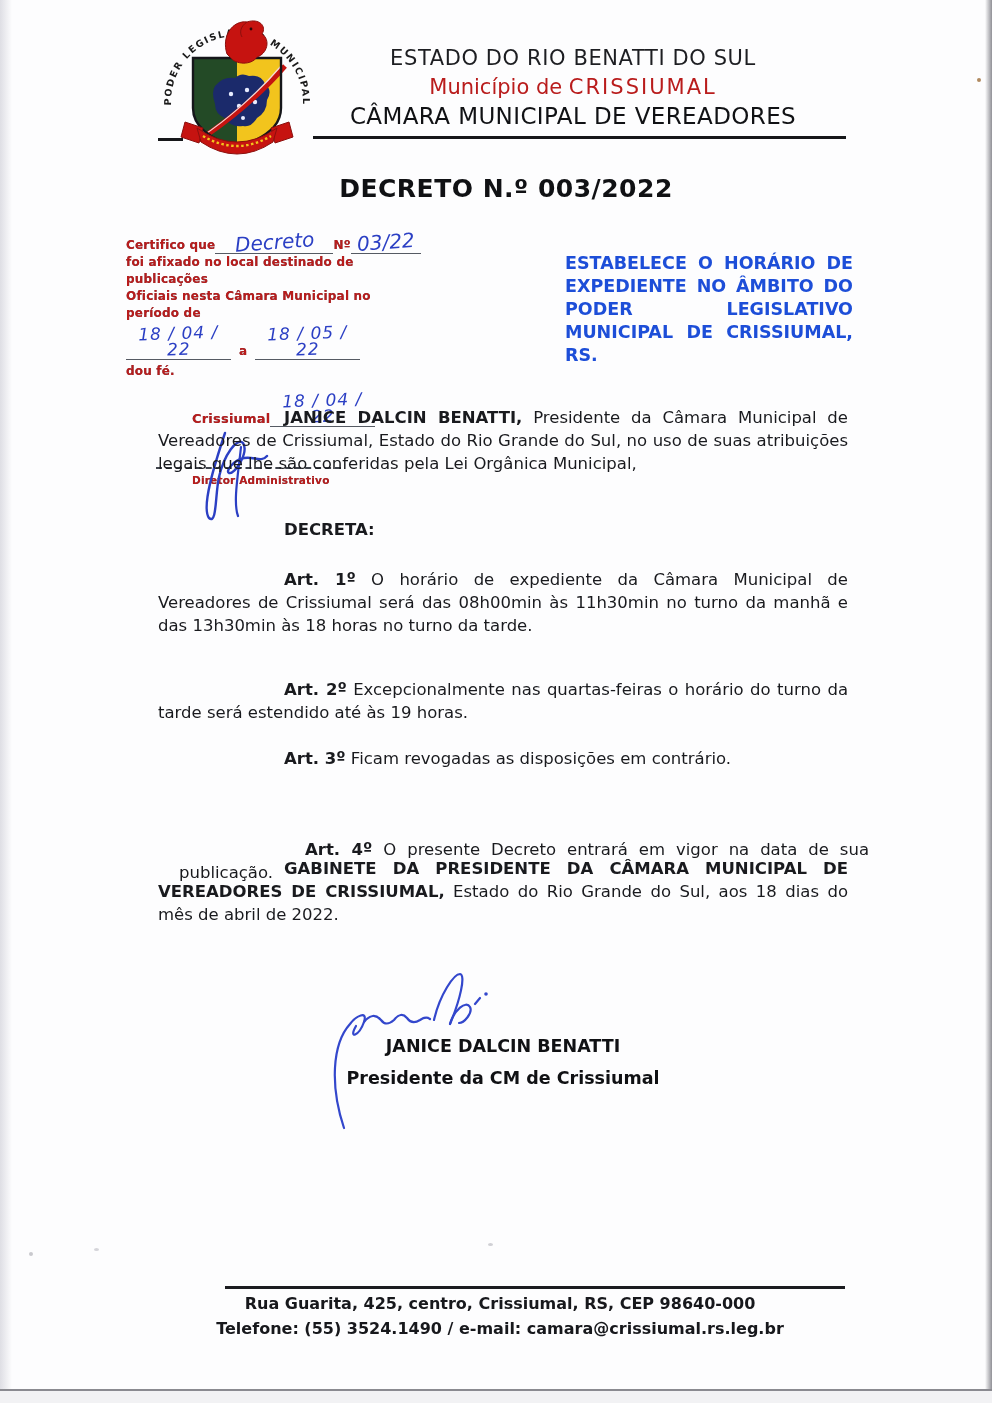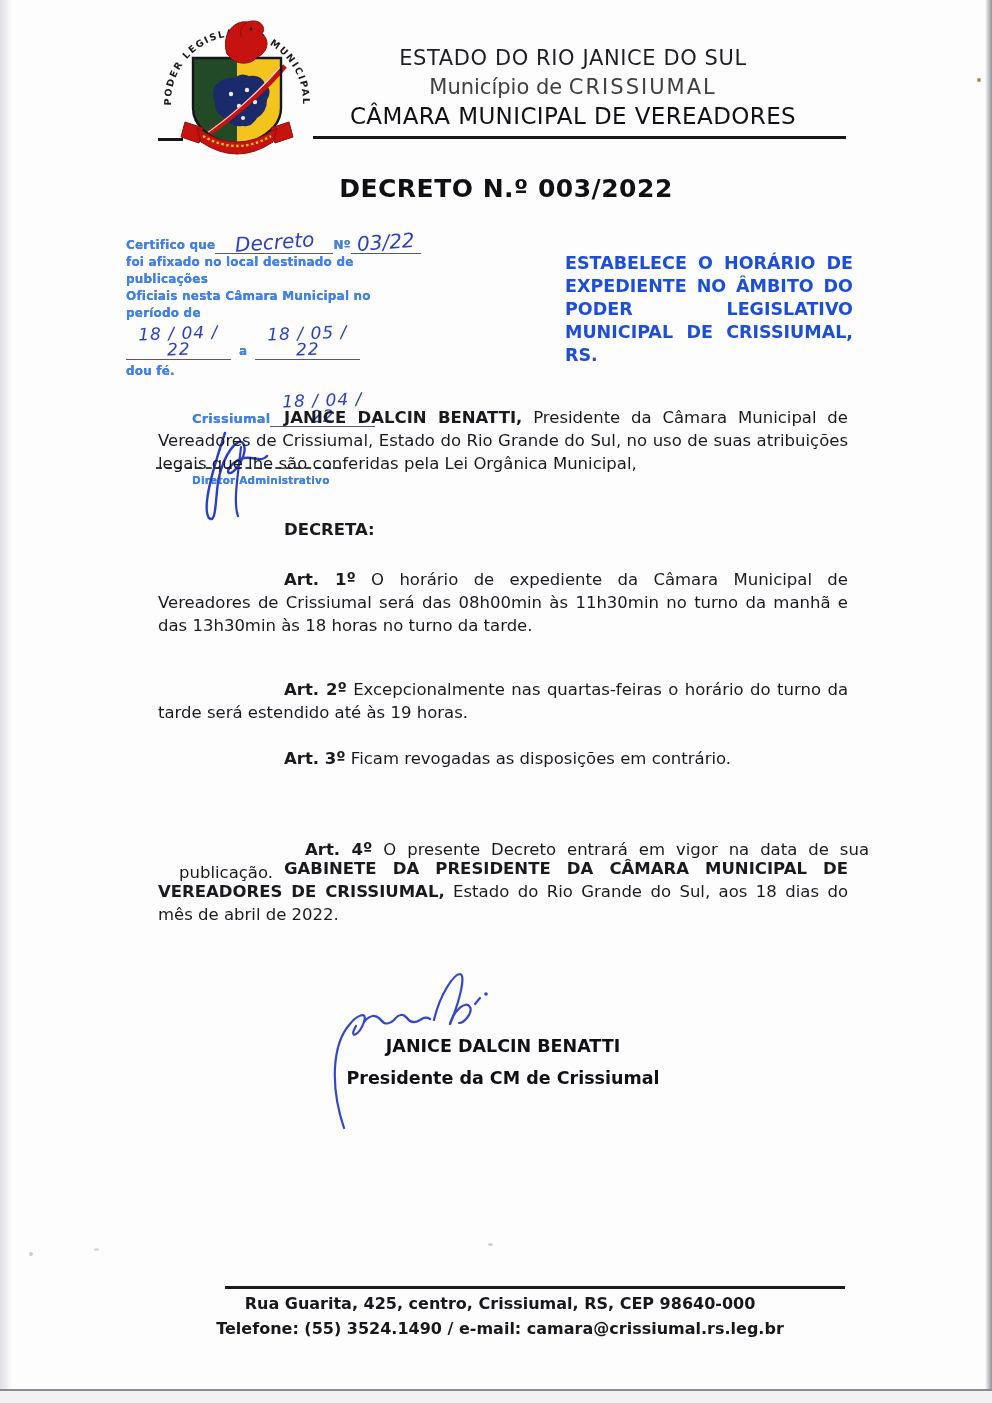--- a/index.html
+++ b/index.html
@@ -14,34 +14,34 @@
   .edge-right { position:absolute; right:0; top:0; width:7px; height:100%;
     background:linear-gradient(to left, rgba(125,125,132,.85), rgba(125,125,132,0)); }
   .edge-bottom { position:absolute; left:0; top:1389px; width:100%; height:2px; background:#8a8a90; }
   .below-bottom { position:absolute; left:0; top:1391px; width:100%; height:12px; background:#f2f2f4; }
   .speck { position:absolute; border-radius:50%; }
 
   
   .crest { position:absolute; left:163px; top:10px; width:148px; height:152px; }
   .hdr-text { position:absolute; left:318px; top:46px; width:510px; text-align:center; }
   .hdr-l1 { font-size:21px; letter-spacing:.6px; color:#1d1e22; }
-  .hdr-l2 { font-size:21px; margin-top:5px; color:#404040; }
+  .hdr-l2 { font-size:21px; margin-top:5px; color:#b91c1c; }
   .hdr-l2 .city { letter-spacing:2px; }
   .hdr-l3 { font-size:23px; font-weight:normal; letter-spacing:.4px; margin-top:4px; color:#101114; }
   .hdr-rule { position:absolute; left:313px; top:136px; width:533px; height:3px; background:#16171a; }
   .hdr-dash { position:absolute; left:158px; top:138px; width:25px; height:3px; background:#16171a; }
 
   
   .doc-title { position:absolute; left:10px; top:174px; width:992px; text-align:center;
     font-size:25px; font-weight:bold; letter-spacing:.5px; color:#101114; }
 
   
   .stamp { position:absolute; left:126px; top:233px; width:300px; color:#40444d; }
   .s-print { font-size:12px; font-weight:bold; line-height:17px; letter-spacing:.2px;
-    color:#3b82f6; text-shadow:0 0 .6px #6b6f79; }
+    color:#b91c1c; text-shadow:0 0 .6px #6b6f79; }
   .s-row { display:flex; align-items:flex-end; }
   .s-blank { display:inline-block; border-bottom:1.6px solid #555a63; text-align:center; position:relative; }
   .hand { font-style:italic; color:#2b3fc4; font-family:"DejaVu Sans", sans-serif; }
   .hw-lg { font-size:20px; line-height:18px; display:inline-block; transform:rotate(-4deg); }
   .hw-md { font-size:17px; line-height:16px; display:inline-block; transform:rotate(-2deg); letter-spacing:1px; }
   .w-doc { width:118px; }
   .w-num { width:70px; }
   .w-date { width:105px; }
   .s-sep { margin:0 8px; }
   .s-place { margin-top:12px; margin-left:66px; }
@@ -120,21 +120,21 @@
     <path d="M84,12 C78,16 76,22 79,27" stroke="#8c0f0d" stroke-width="1" fill="none"></path>
     <circle cx="88" cy="19" r="1.4" fill="#2a0505"></circle>
 
     <path d="M22,112 L40,118 L36,133 L18,127 Z" fill="#c61310" stroke="#8c0f0d" stroke-width="1"></path>
     <path d="M126,112 L108,118 L112,133 L130,127 Z" fill="#c61310" stroke="#8c0f0d" stroke-width="1"></path>
     <path d="M34,118 Q74,146 114,118 L110,132 Q74,156 38,132 Z" fill="#c61310" stroke="#8c0f0d" stroke-width="1"></path>
     <path d="M40,126 Q74,146 108,126" stroke="#f2c41d" stroke-width="2.4" fill="none" stroke-dasharray="2.5,2.5"></path>
   </svg>
 
   <div class="hdr-text">
-    <div class="hdr-l1">ESTADO DO RIO JANICE DO SUL</div>
+    <div class="hdr-l1">ESTADO DO RIO BENATTI DO SUL</div>
     <div class="hdr-l2"><span>Município de </span><span class="city">CRISSIUMAL</span></div>
     <div class="hdr-l3">CÂMARA MUNICIPAL DE VEREADORES</div>
   </div>
   <div class="hdr-rule"></div>
   <div class="hdr-dash"></div>
 
   <div class="doc-title">DECRETO N.º 003/2022</div>
 
   <div class="stamp">
     <div class="s-row">

